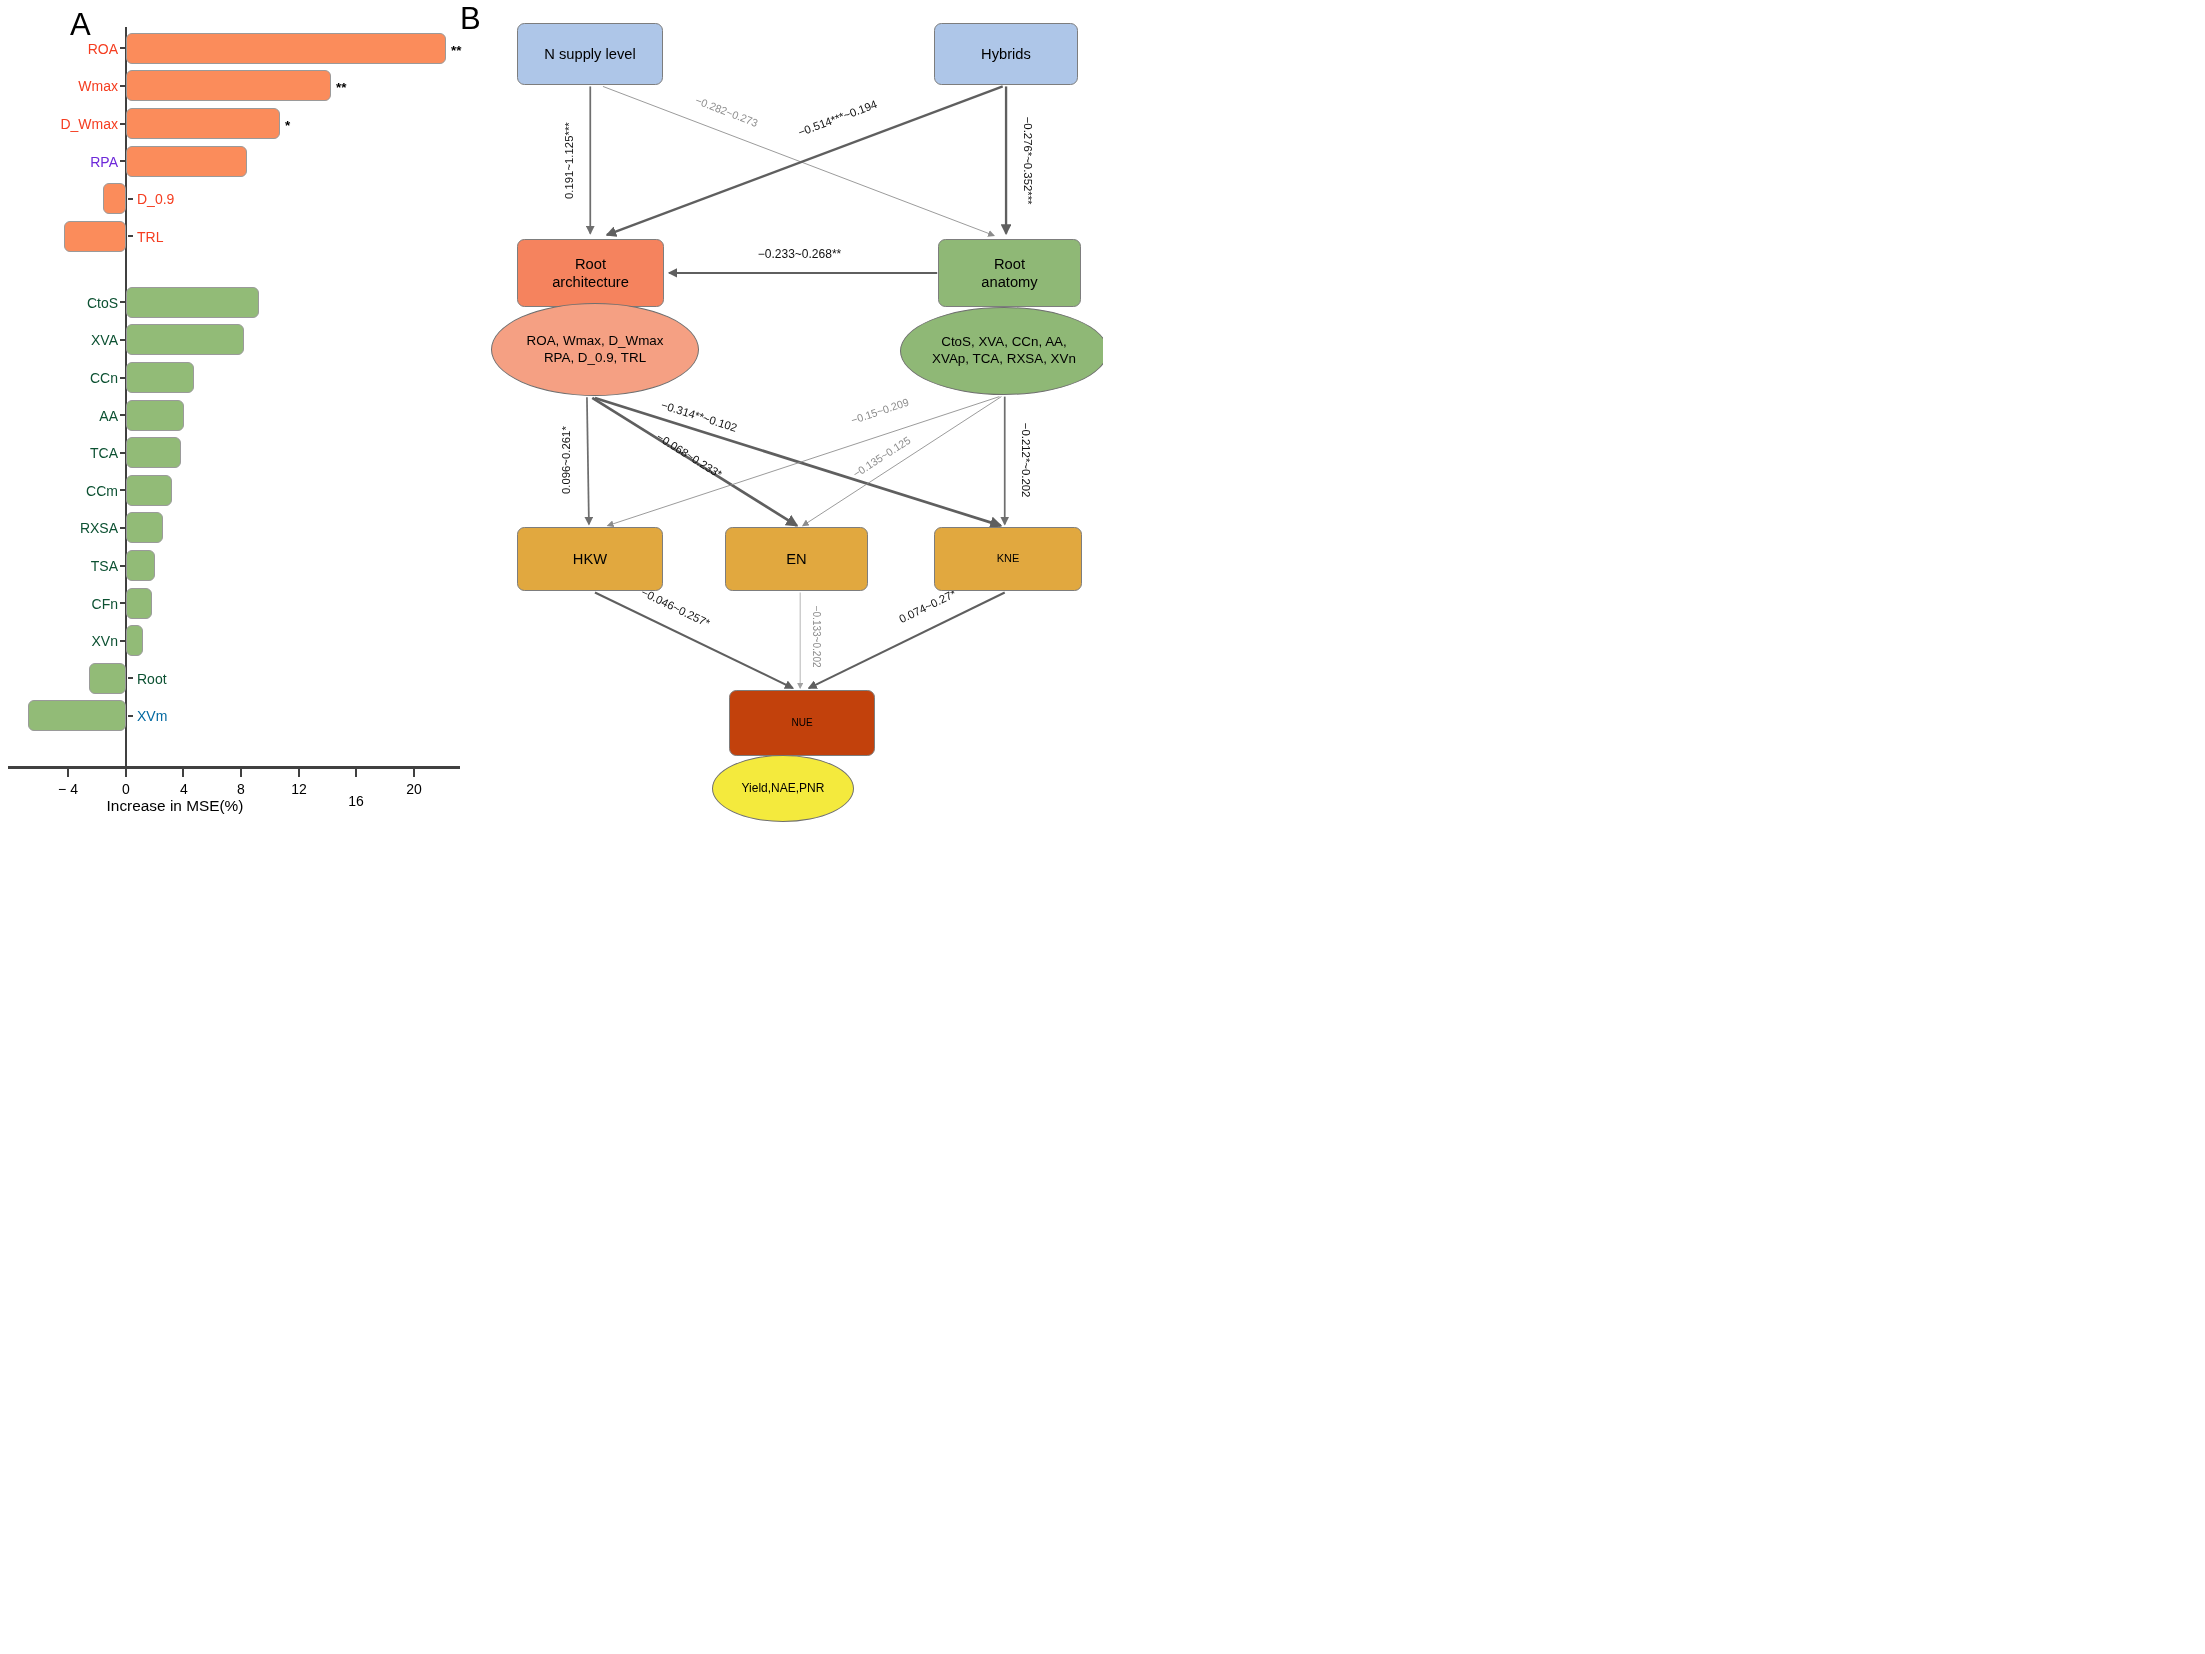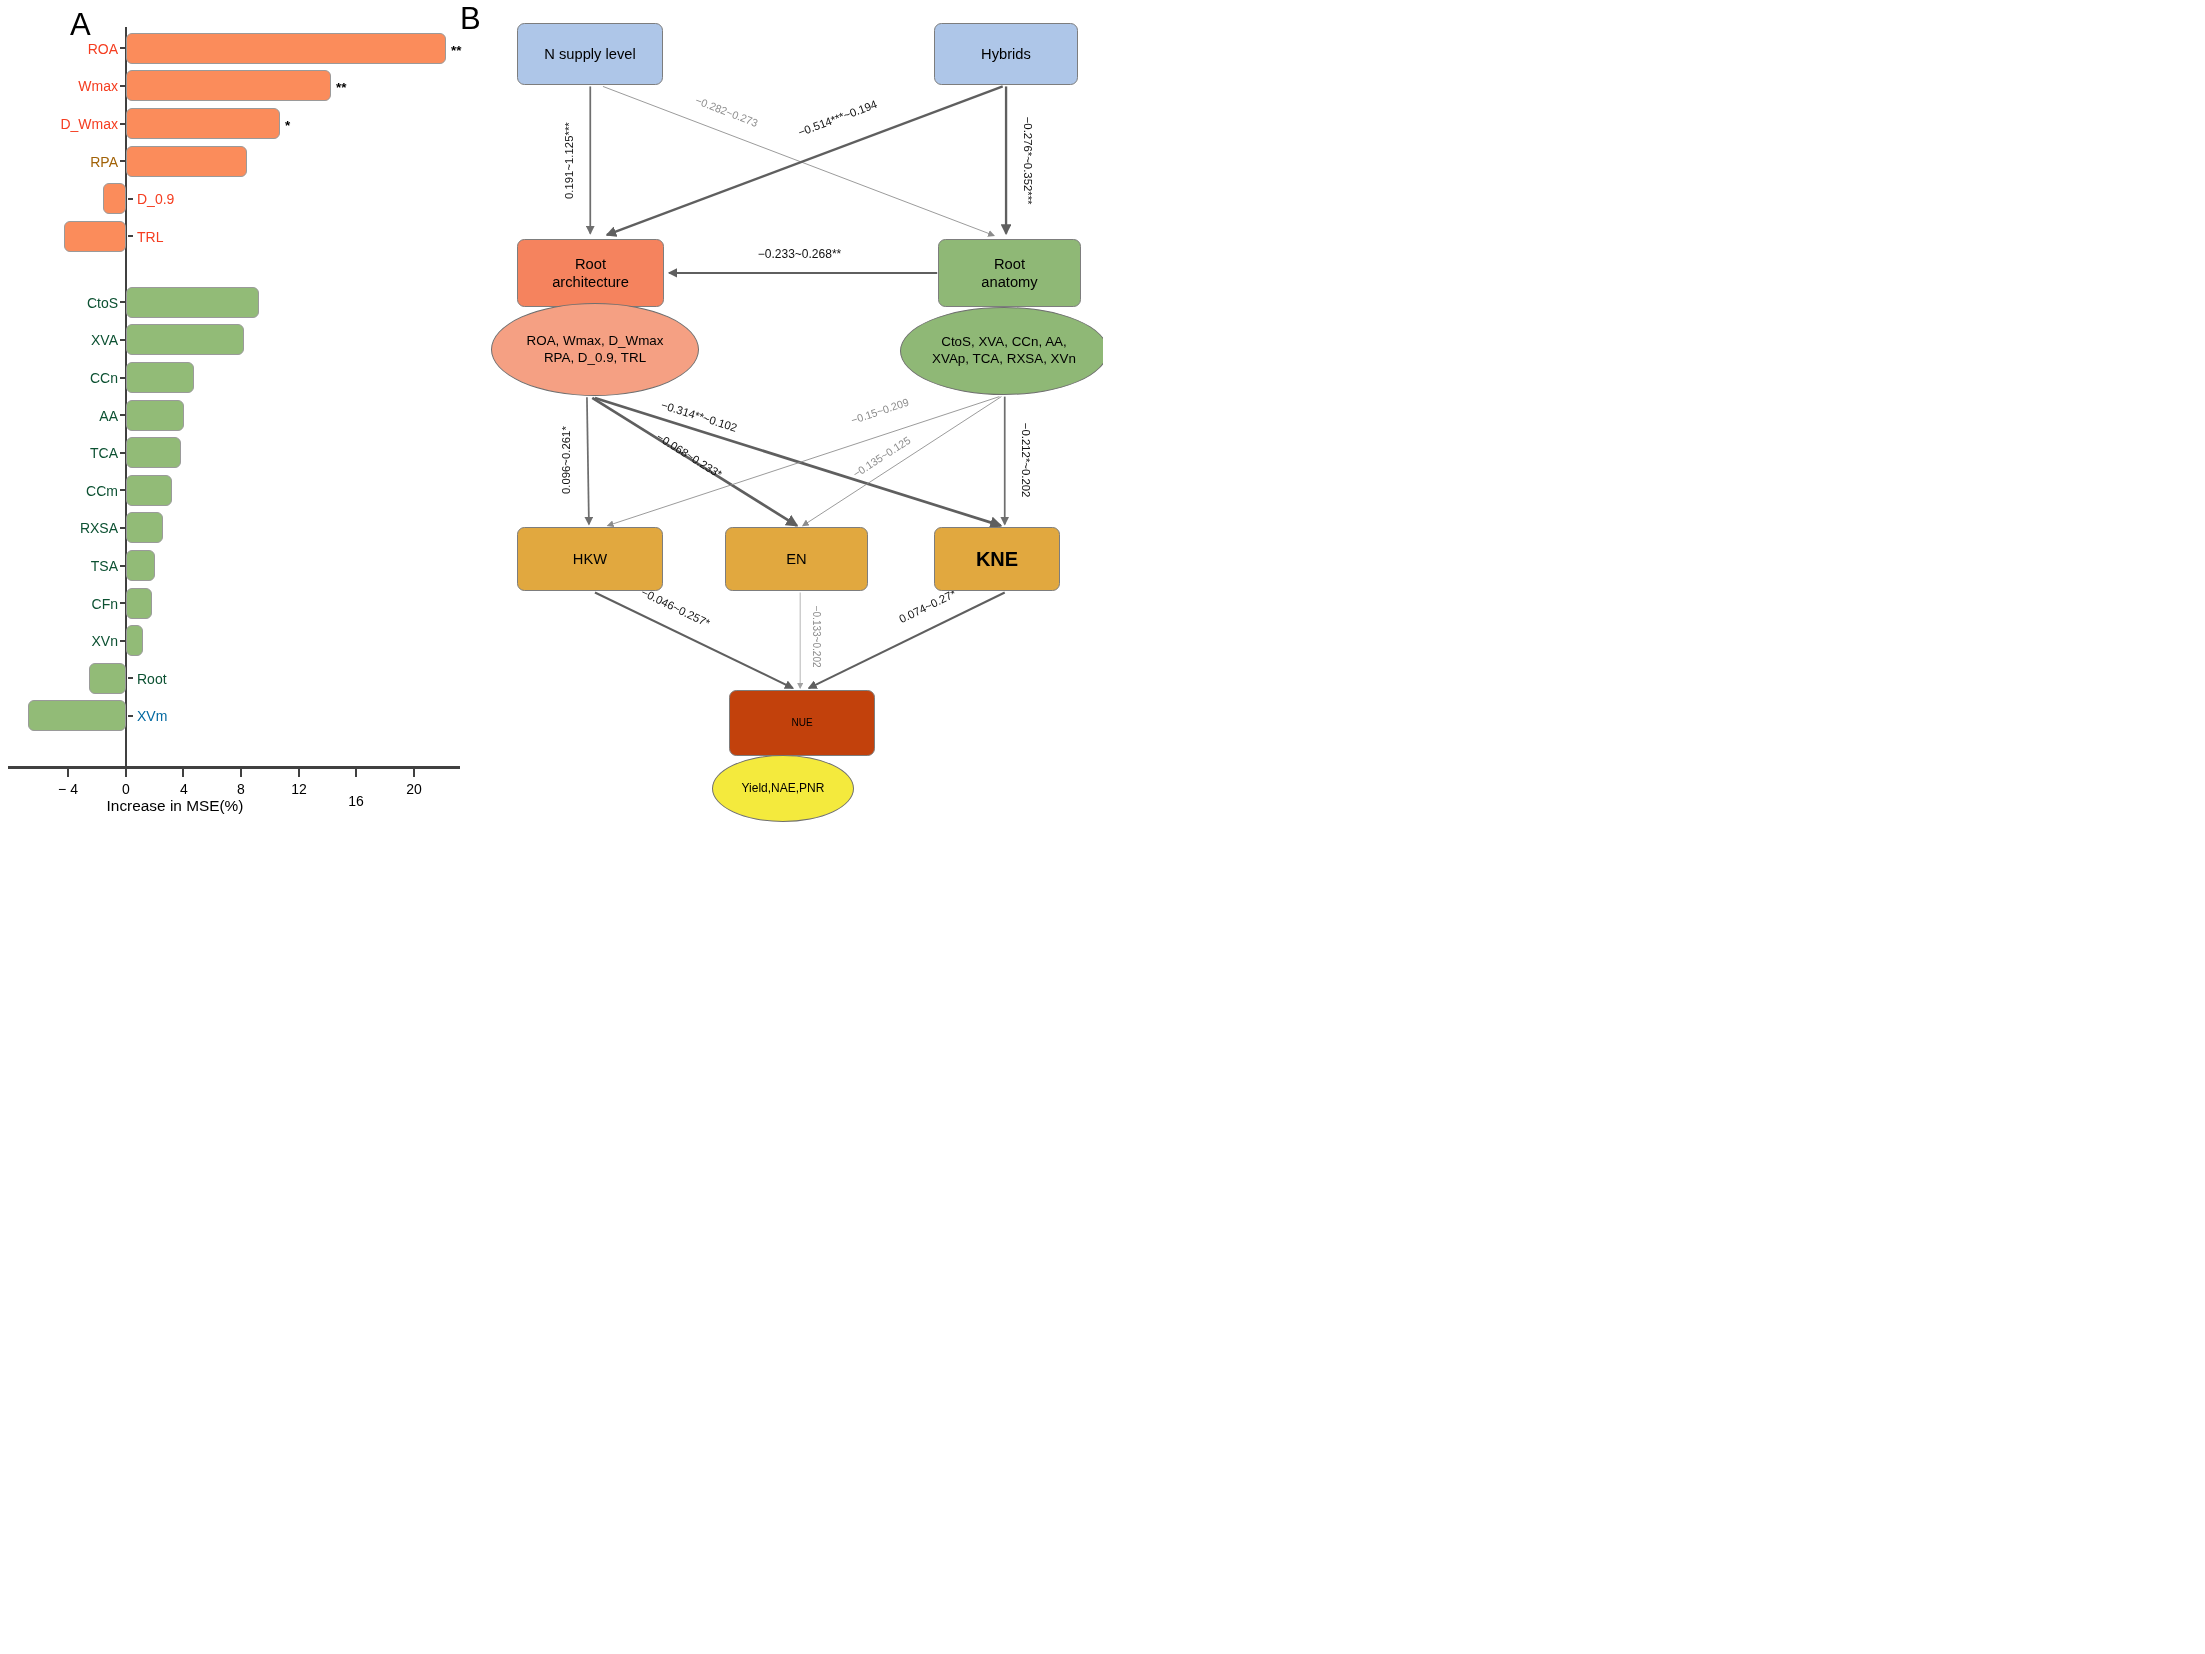--- a/index.html
+++ b/index.html
@@ -39,21 +39,21 @@
         <div class="sig" style="left: 451px; top: 44px;">**</div>
         <div class="bar" style="left: 126px; top: 70px; width: 205px; height: 31px; background: rgb(251, 140, 91);"></div>
         <div class="bar-label" style="color: rgb(245, 61, 32); top: 79px; right: 985px;">Wmax</div>
         <div class="ytick" style="top: 85px; height: 2px; width: 5.3px; left: 120px;"></div>
         <div class="sig" style="left: 336px; top: 81px;">**</div>
         <div class="bar" style="left: 126px; top: 108px; width: 154px; height: 31px; background: rgb(251, 140, 91);"></div>
         <div class="bar-label" style="color: rgb(245, 61, 32); top: 117px; right: 985px;">D_Wmax</div>
         <div class="ytick" style="top: 123px; height: 2px; width: 5.3px; left: 120px;"></div>
         <div class="sig" style="left: 285px; top: 119px;">*</div>
         <div class="bar" style="left: 126px; top: 146px; width: 121px; height: 31px; background: rgb(251, 140, 91);"></div>
-        <div class="bar-label" style="color: #a16207; top: 155px; right: 985px;">RPA</div>
+        <div class="bar-label" style="color: #6d28d9; top: 155px; right: 985px;">RPA</div>
         <div class="ytick" style="top: 160px; height: 2px; width: 5.3px; left: 120px;"></div>
         <div class="bar" style="left: 103px; top: 183px; width: 23px; height: 31px; background: rgb(251, 140, 91);"></div>
         <div class="bar-label" style="color: rgb(245, 61, 32); top: 192px; left: 137px;">D_0.9</div>
         <div class="ytick" style="top: 198px; height: 2px; width: 5.3px; left: 128px;"></div>
         <div class="bar" style="left: 64px; top: 221px; width: 62px; height: 31px; background: rgb(251, 140, 91);"></div>
         <div class="bar-label" style="color: rgb(245, 61, 32); top: 230px; left: 137px;">TRL</div>
         <div class="ytick" style="top: 235px; height: 2px; width: 5.3px; left: 128px;"></div>
         <div class="bar" style="left: 126px; top: 287px; width: 133px; height: 31px; background: rgb(146, 187, 119);"></div>
         <div class="bar-label" style="color: rgb(12, 81, 50); top: 296px; right: 985px;">CtoS</div>
         <div class="ytick" style="top: 301px; height: 2px; width: 5.3px; left: 120px;"></div>
@@ -164,18 +164,18 @@
       <div class="node rect" style="left: 517px; top: 239px; width: 147px; height: 68px; background: rgb(245, 131, 94); font-size: 14.7px;">Root
 architecture</div>
       <div class="node rect" style="left: 938px; top: 239px; width: 143px; height: 68px; background: rgb(143, 184, 118); font-size: 14.7px;">Root
 anatomy</div>
       <div class="node ellipse" style="left: 491px; top: 303px; width: 208px; height: 93px; background: rgb(245, 160, 131); font-size: 13.4px;">ROA,  Wmax, D_Wmax
 RPA, D_0.9, TRL</div>
       <div class="node ellipse" style="left: 900px; top: 307px; width: 208px; height: 88px; background: rgb(143, 184, 118); font-size: 13.4px;">CtoS, XVA, CCn, AA,
 XVAp, TCA, RXSA, XVn</div>
       <div class="node rect" style="left: 517px; top: 527px; width: 146px; height: 64px; background: rgb(225, 168, 63); font-size: 14.7px; text-align: center;">HKW</div>
       <div class="node rect" style="left: 725px; top: 527px; width: 143px; height: 64px; background: rgb(225, 168, 63); font-size: 14.7px;">EN</div>
-      <div class="node rect" style="left: 934px; top: 527px; width: 126px; height: 64px; background: rgb(225, 168, 63); font-size: 20px; font-weight: bold;">KNE</div>
+      <div class="node rect" style="left: 934px; top: 527px; width: 148px; height: 64px; background: rgb(225, 168, 63); font-size: 11px;">KNE</div>
       <div class="node rect" style="left: 729px; top: 690px; width: 146px; height: 66px; background: #c2410c; font-size: 10px;">NUE</div>
       <div class="node ellipse" style="left: 712px; top: 755px; width: 142px; height: 67px; background: rgb(244, 234, 61); font-size: 12px;">Yield,NAE,PNR</div>
     </div>
 </div>
 
 
 </body></html>

